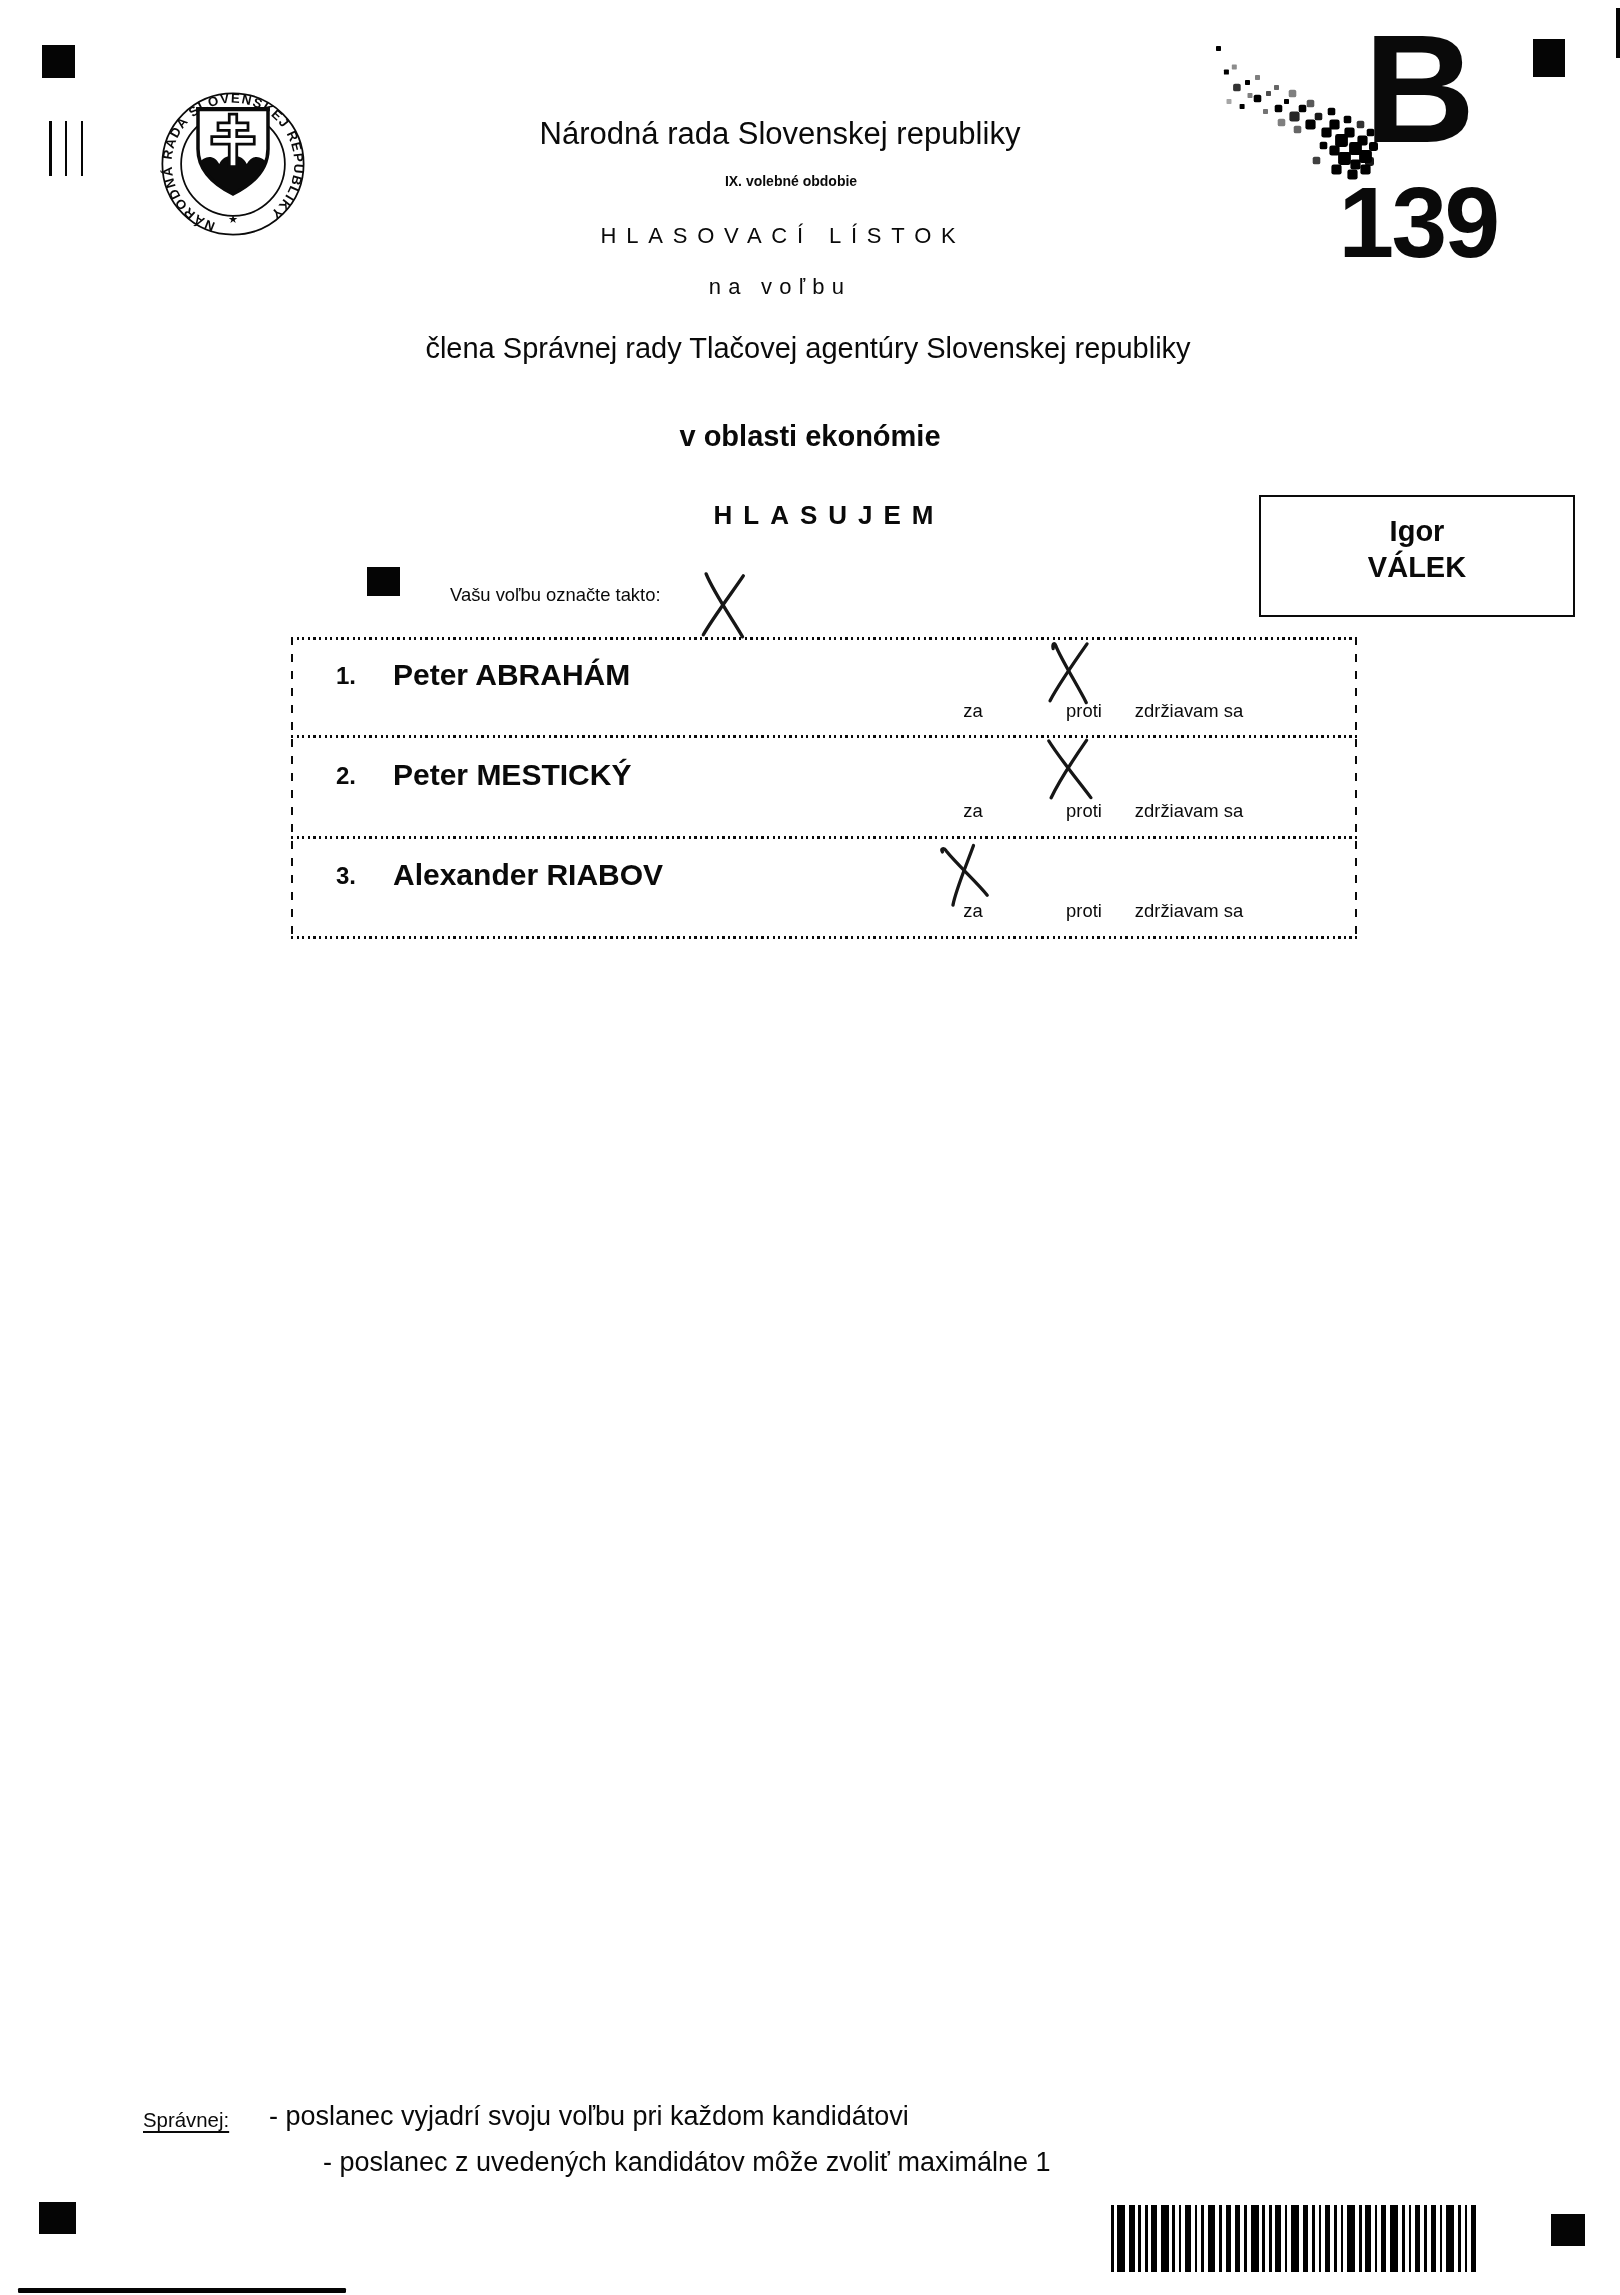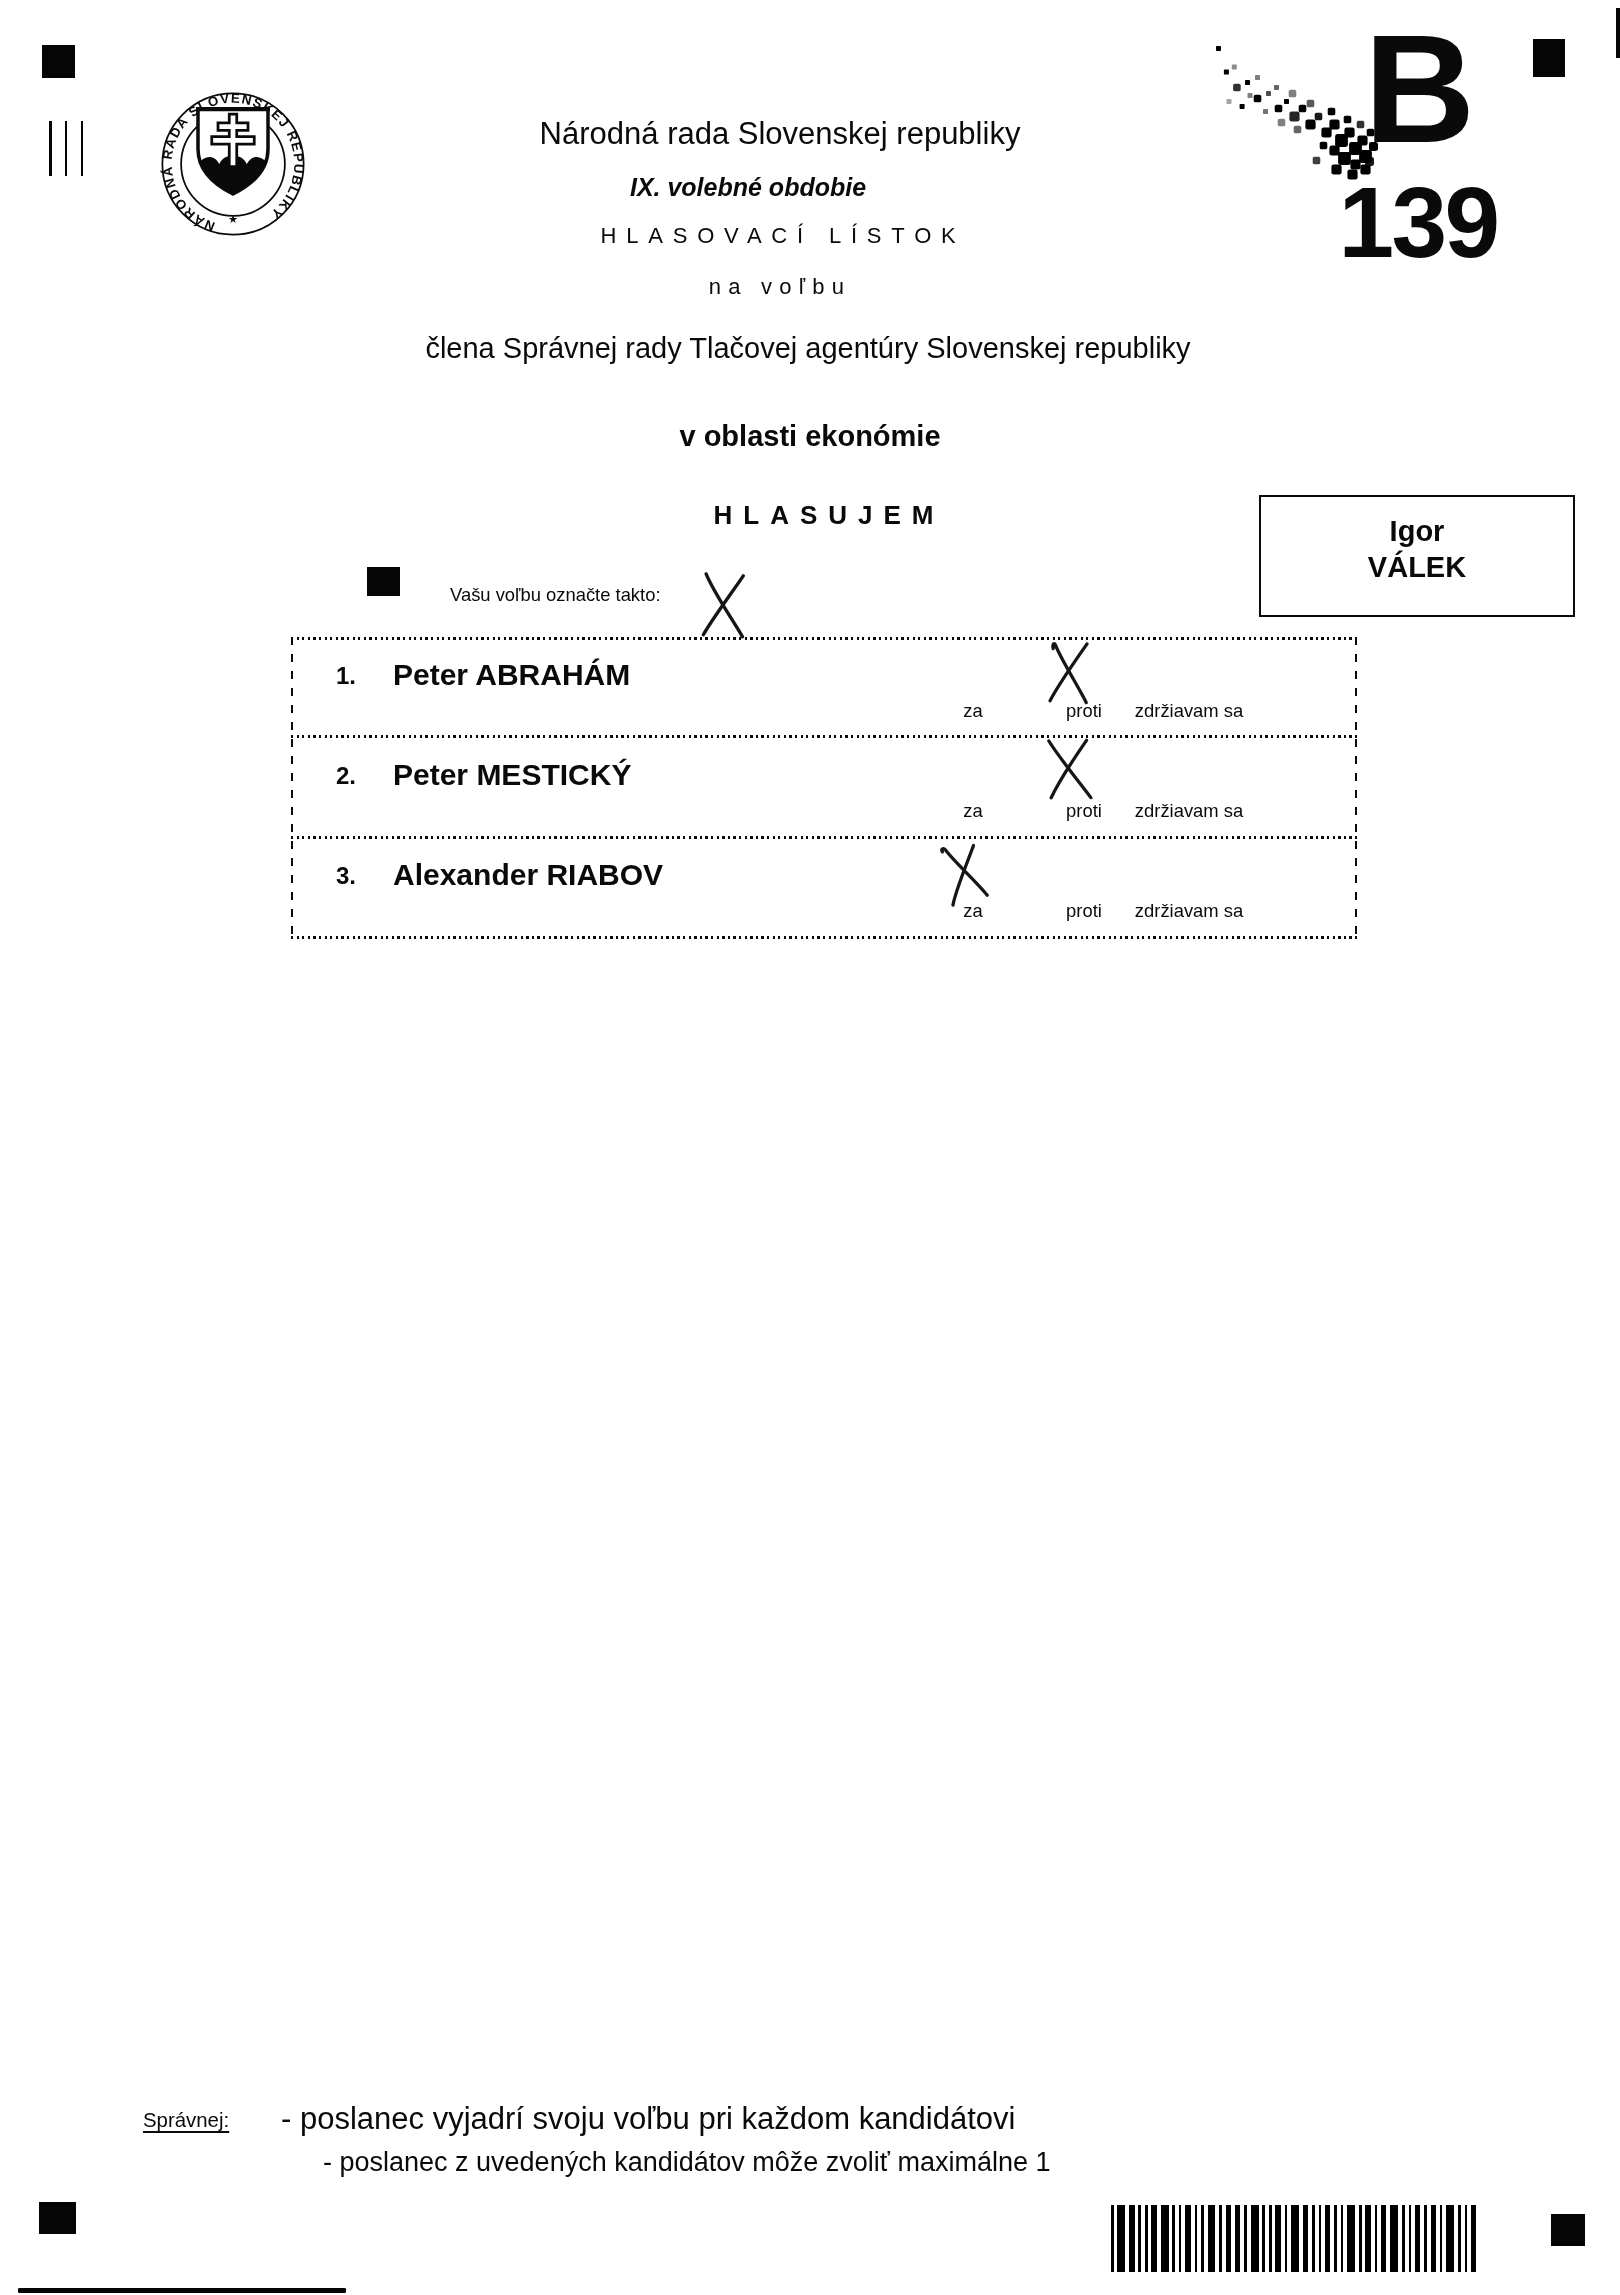--- a/index.html
+++ b/index.html
@@ -12,21 +12,21 @@
 
   
   .sq{position:absolute; background:#050505;}
   .tl-bars{position:absolute; left:49px; top:121px; width:34px; height:55px;}
   .tl-bars i{position:absolute; top:0; width:2.6px; height:100%; background:#050505;}
   .bottom-line{position:absolute; left:18.4px; top:2288px; width:328px; height:4.6px; background:#050505; border-radius:1.3px;}
   .right-tick{position:absolute; left:1616px; top:7.9px; width:4.6px; height:50px; background:#050505;}
 
   
   .org{left:780px; top:116px; font-size:31px; letter-spacing:0px; white-space:nowrap;}
-  .term{left:748px; top:173px; font-size:25px; font-weight:bold; white-space:nowrap;font-style:italic;}
+  .term{left:791px; top:173px; font-size:14px; font-weight:bold; white-space:nowrap;}
   .doc-title{left:783px; top:223px; font-size:22px; font-weight:normal; letter-spacing:9.8px; white-space:nowrap;}
   .doc-subtitle{left:780px; top:274px; font-size:22px; letter-spacing:7.2px; white-space:nowrap;}
   .position-line{left:808px; top:332px; font-size:29px; white-space:nowrap;}
   .field-line{left:810px; top:420px; font-size:29px; white-space:nowrap;font-weight:bold;}
   .vote-heading{left:829px; top:500px; font-size:26px; font-weight:bold; letter-spacing:11px; white-space:nowrap;}
 
   
   .corner-letter{left:1364px; top:11.8px; font-size:154px; font-weight:bold; line-height:1; letter-spacing:0;}
   .ballot-number{left:1418px; top:172px; font-size:100px; font-weight:bold; line-height:1; letter-spacing:-2.6px; white-space:nowrap;}
   .smudge{position:absolute; left:1216px; top:46px; width:5.3px; height:5.3px; background:#000; border-radius:0.7px;
@@ -68,21 +68,21 @@
     background:repeating-linear-gradient(180deg,#0a0a0a 0 7.9px, transparent 7.9px 17px);}
   .row{position:absolute; left:0; width:1058px; height:100px;}
   .cand-num{position:absolute; left:41px; top:25px; font-size:24px; font-weight:bold;}
   .cand-name{position:absolute; left:98px; top:21px; font-size:30px; font-weight:bold; white-space:nowrap;}
   .opt{position:absolute; top:63px; font-size:18.4px; white-space:nowrap; transform:translateX(-50%);}
   .opt-za{left:678px;} .opt-proti{left:789px;} .opt-zdrz{left:894px;}
   .vote-x{width:45px; height:66px;}
 
   
   .note-label{left:143px; top:2109px; font-size:20.4px; text-decoration:underline; text-decoration-thickness:2px; text-underline-offset:3.9px; white-space:nowrap;}
-  .note-line1{left:281px; top:2101px; font-size:31px; white-space:nowrap;}
+  .note-line1{left:269px; top:2101px; font-size:27px; white-space:nowrap;}
   .note-line2{left:279px; top:2147px; font-size:27px; white-space:nowrap;margin-left:44px;}
 
   
   .barcode{left:1111px; top:2205px; width:387px; height:67px; font-size:0; white-space:nowrap;}
   .barcode span{display:inline-block; height:100%; background:#000; margin-right:3.9px; vertical-align:top;}
 
   
   .seal{left:158px; top:89px; width:150px; height:150px;}
 </style>
 </head>

